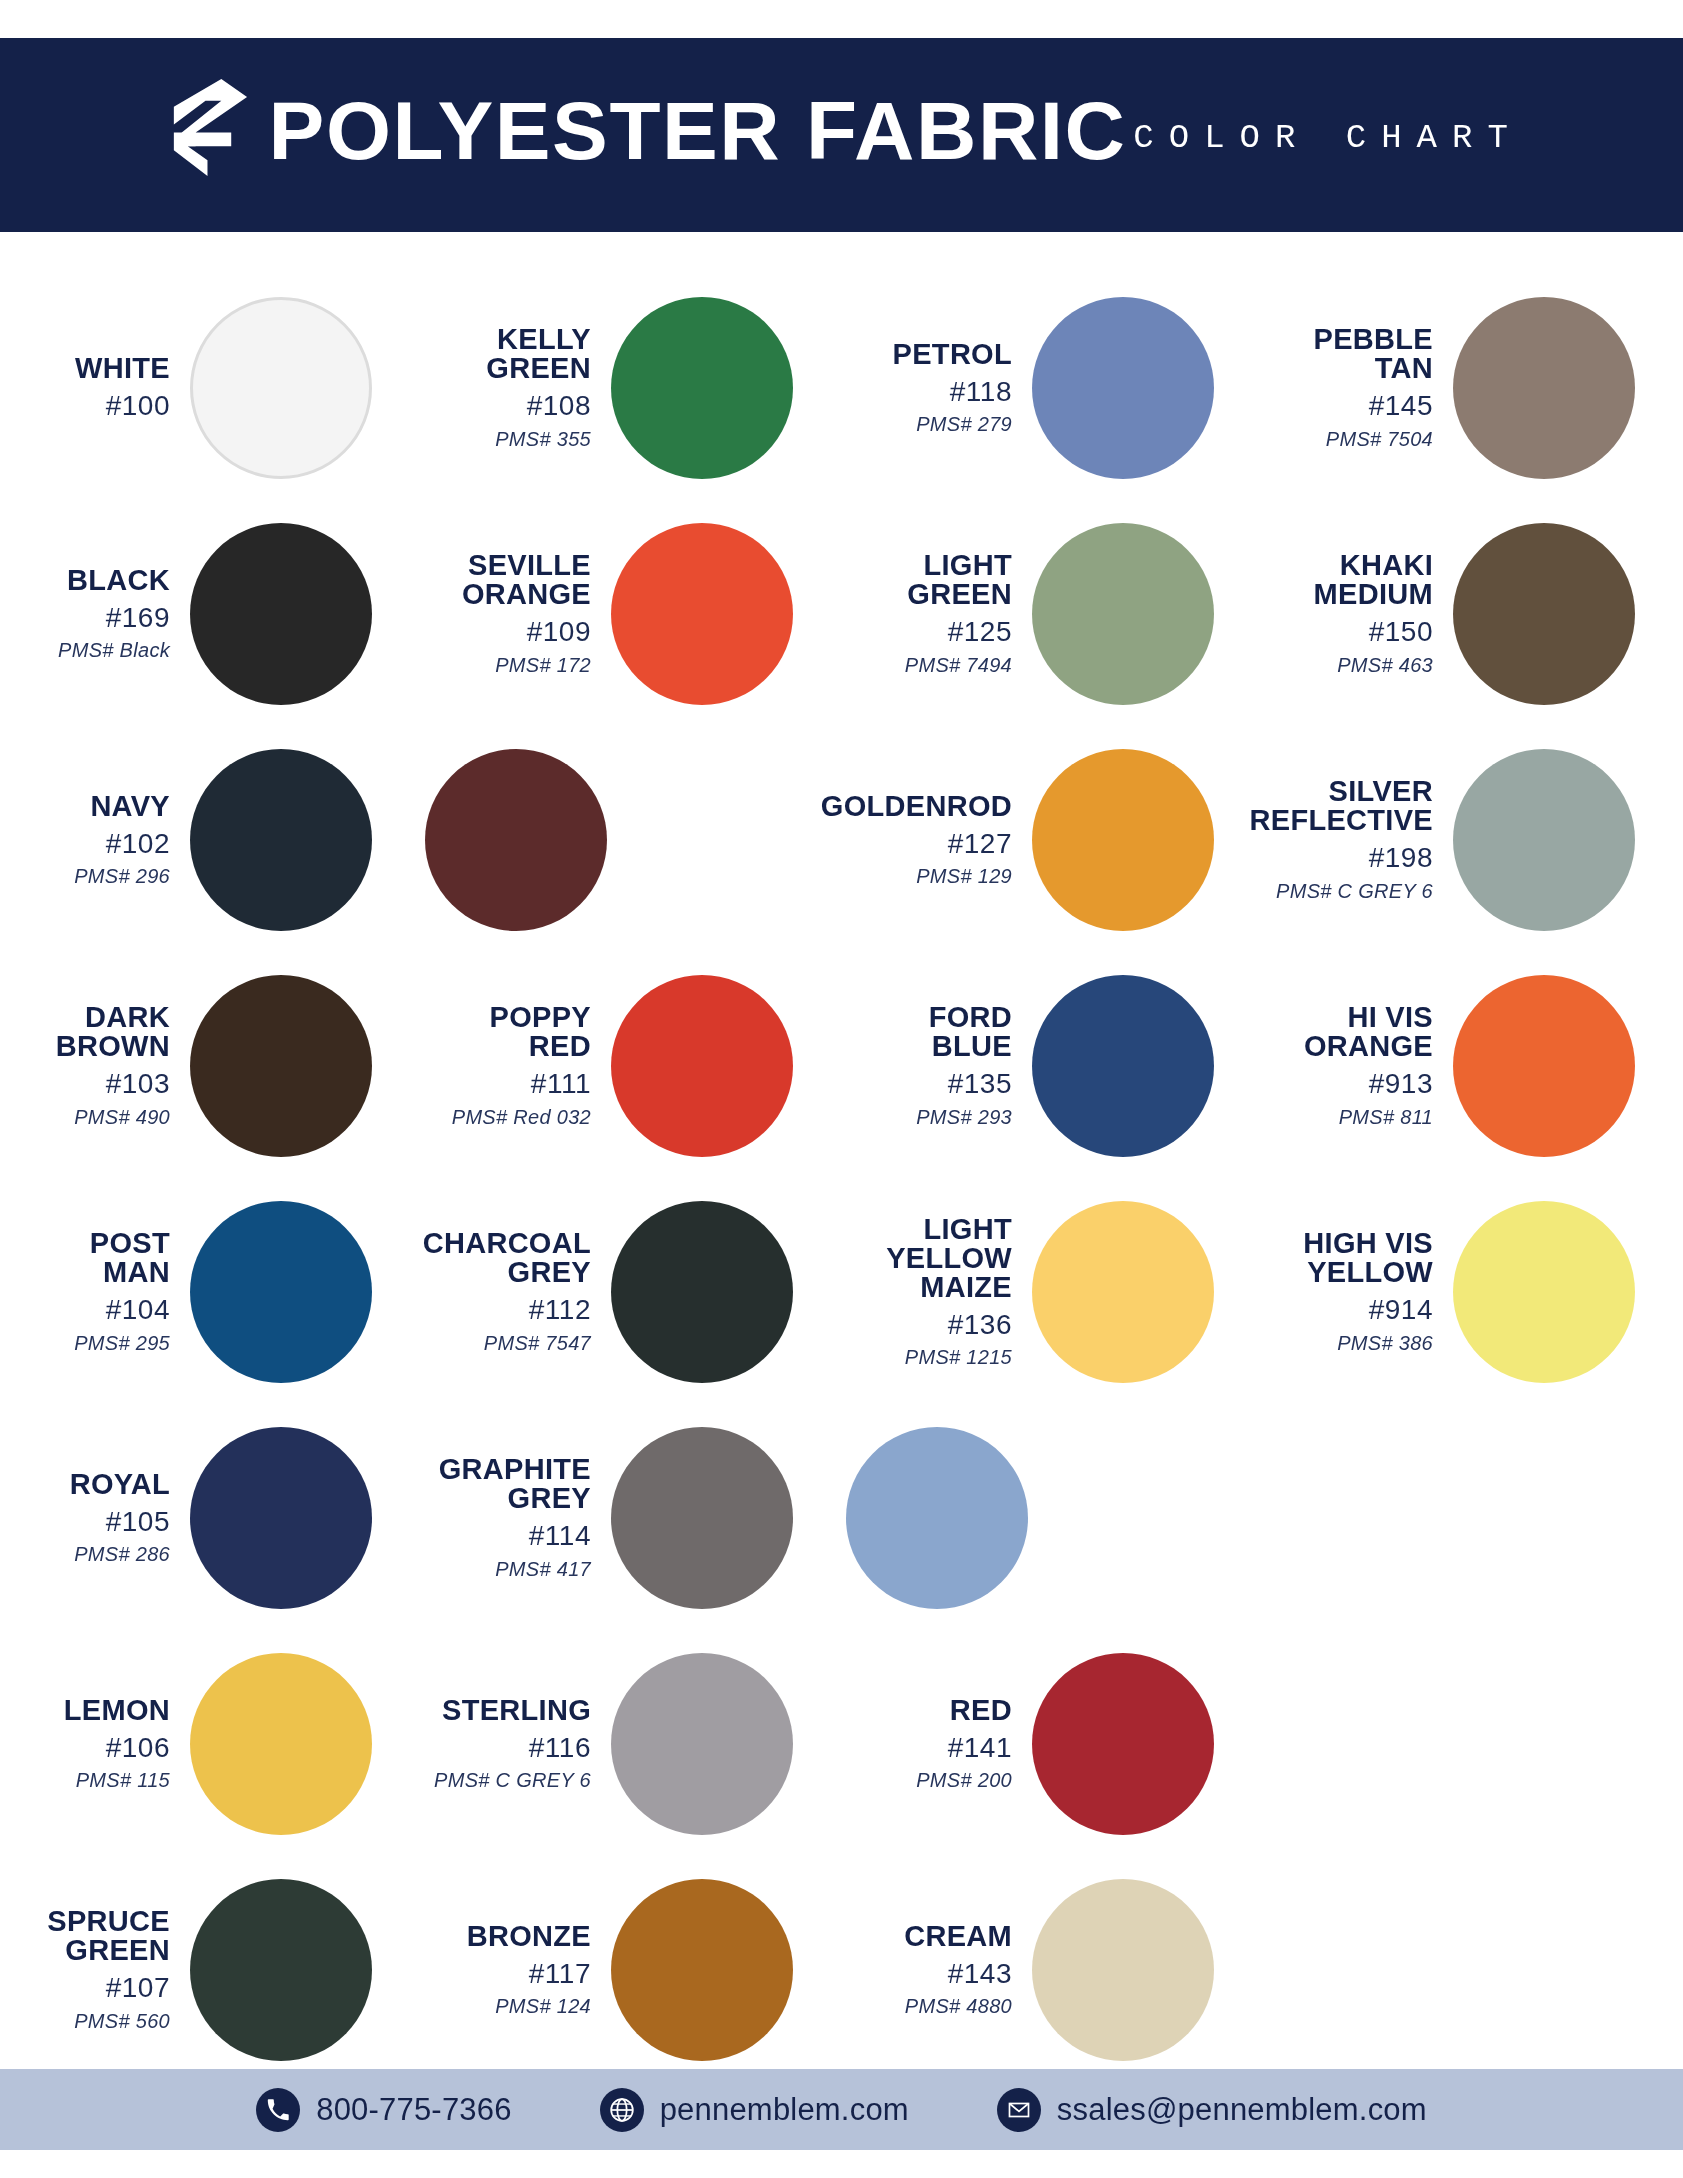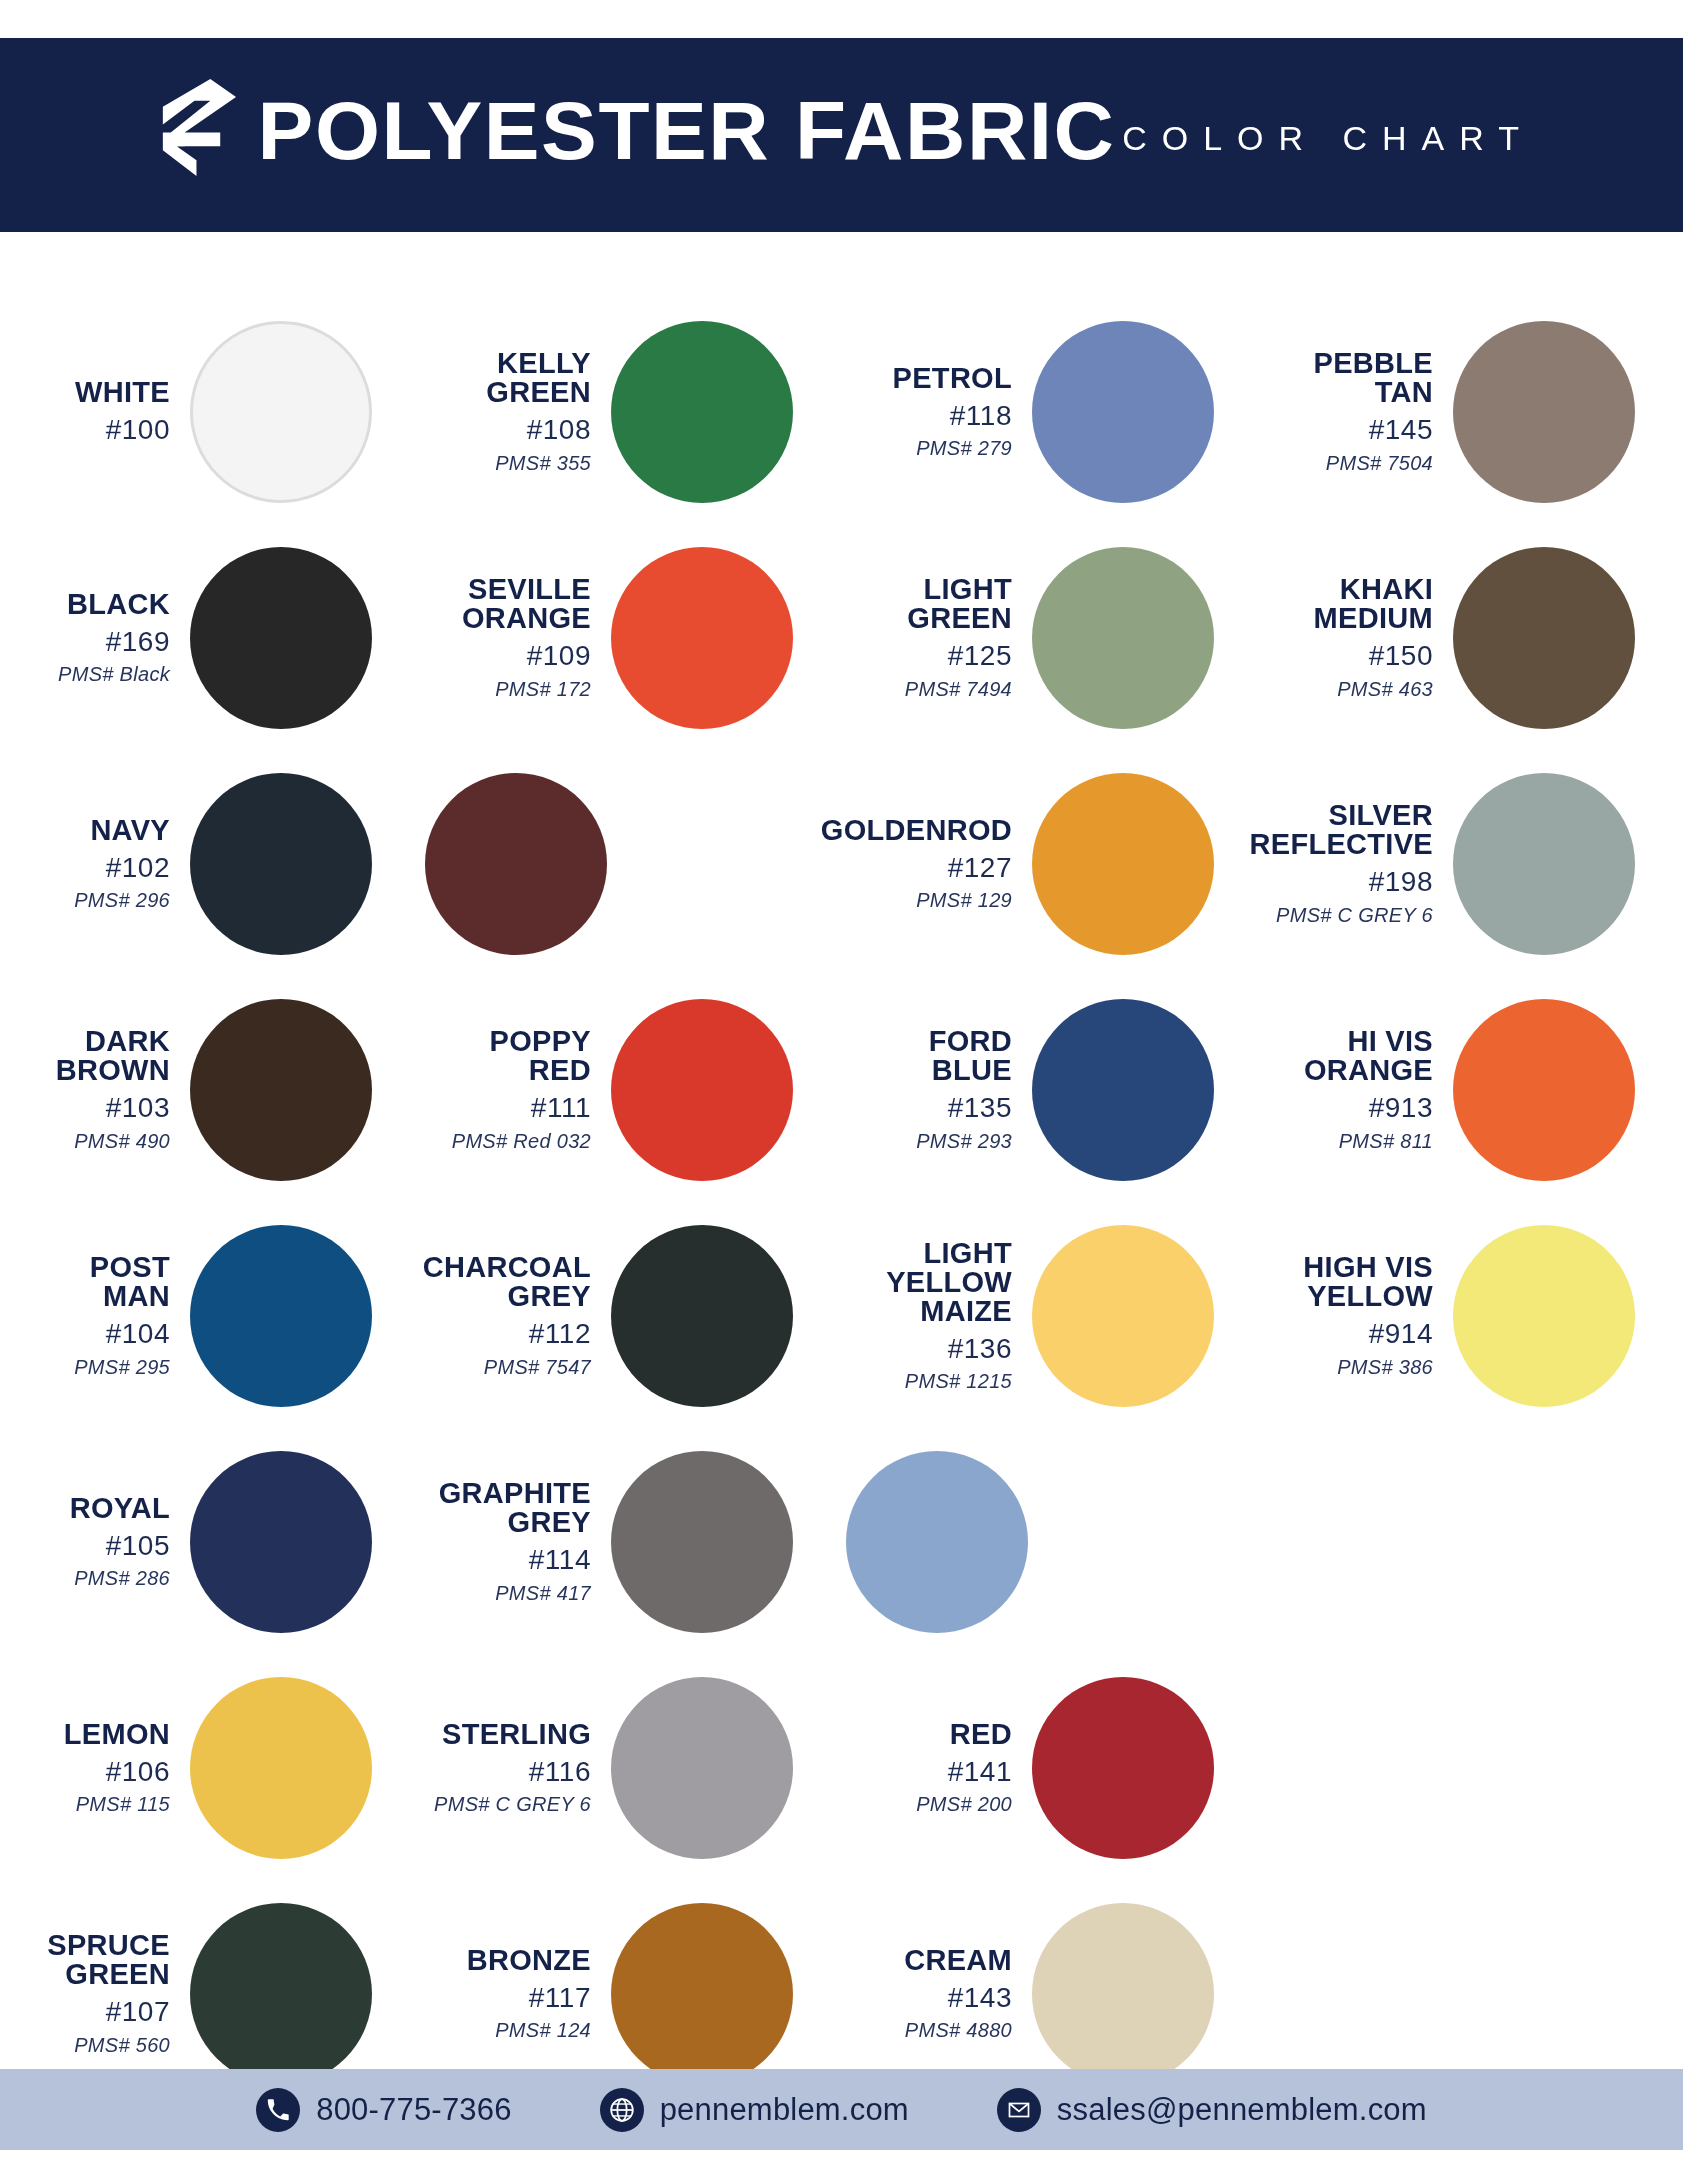--- a/index.html
+++ b/index.html
@@ -50,35 +50,35 @@
     font-family: "Liberation Sans", sans-serif;
     font-weight: bold;
     font-size: 82px;
     line-height: 0.97;
     letter-spacing: 1.5px;
     color: #ffffff;
     white-space: nowrap;
     transform: scaleX(1.02);
   }
   .title-sub {
-    font-family: Liberation Sans, sans-serif;
+    font-family: Liberation Mono, monospace;
     font-weight: normal;
     font-size: 34px;
     letter-spacing: 15px;
     color: #ffffff;
     margin-top: 14px;
     padding-left: 15px;
     white-space: nowrap;
   }
 
   
   .grid {
     position: absolute;
     left: 0;
-    top: 248px;
+    top: 224px;
     width: 1683px;
     height: 1816px;
     display: grid;
     grid-template-columns: repeat(4, 421px);
   }
   .col {
     display: flex;
     flex-direction: column;
     padding-top: 51px;
     box-sizing: border-box;

